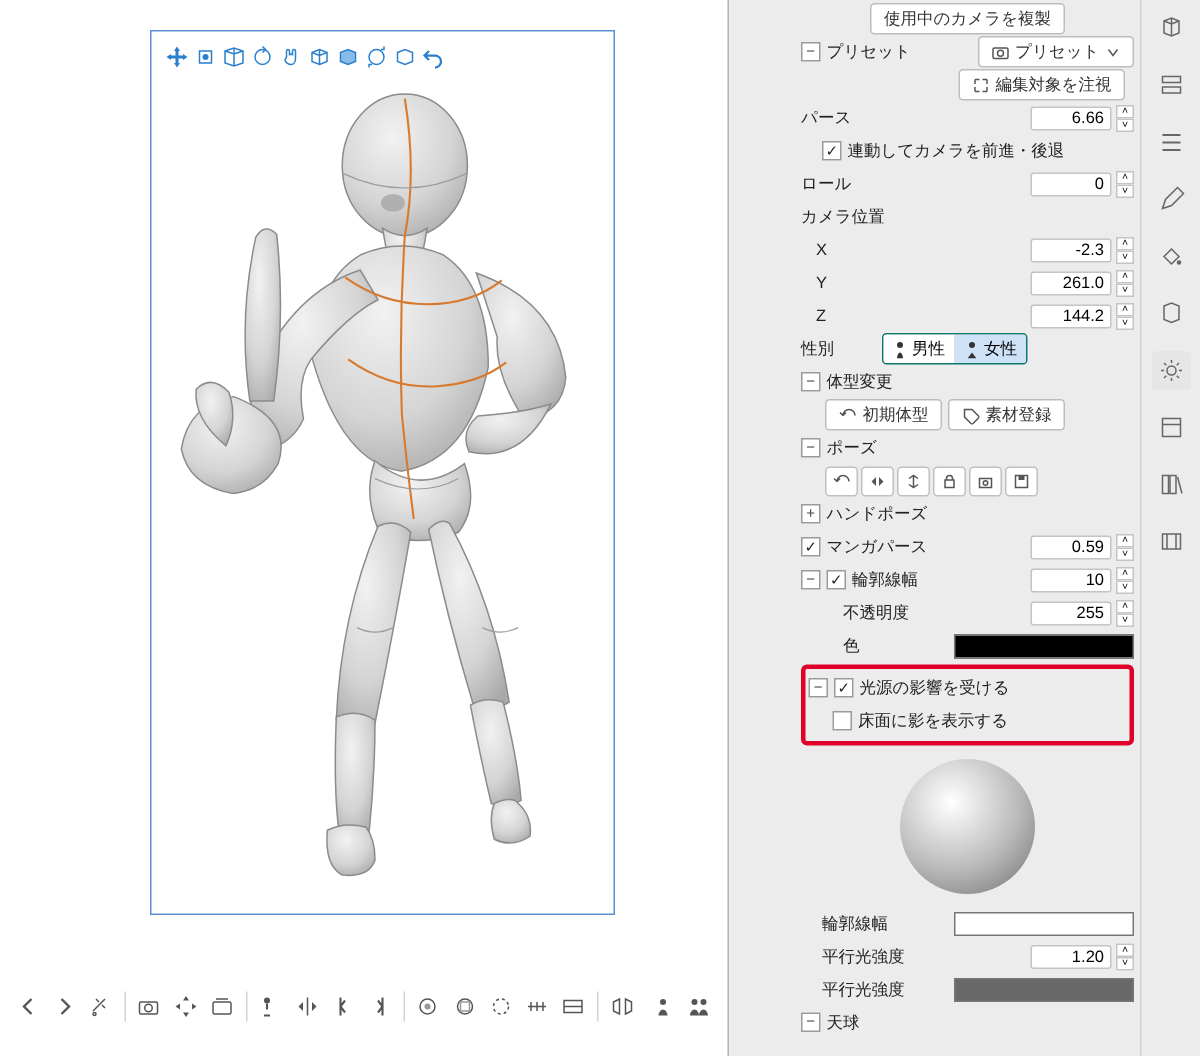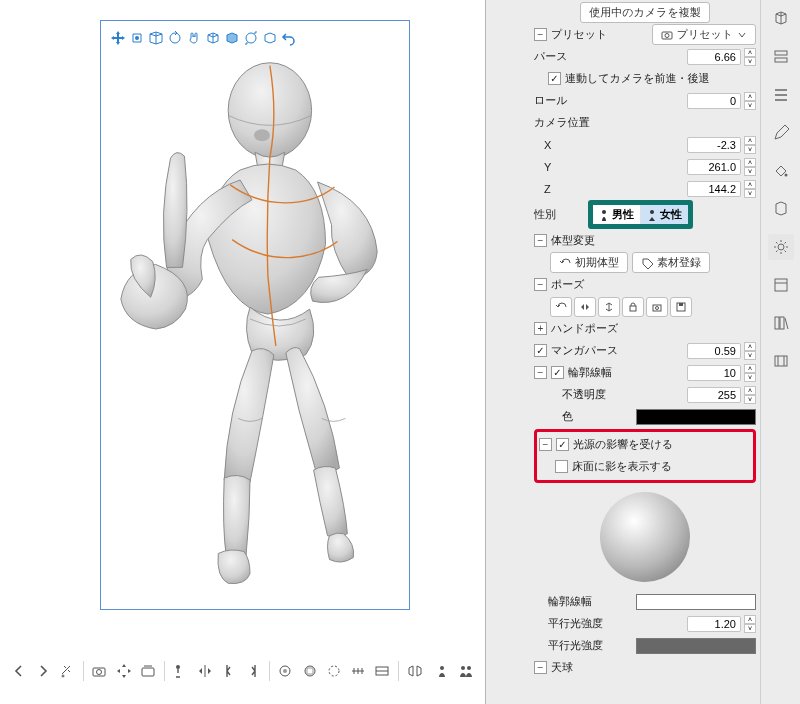--- a/index.html
+++ b/index.html
@@ -182,24 +182,23 @@
     border:1px solid #9a9a9a;
     display:inline-flex;
     align-items:center;
     justify-content:center;
     font-size:10px;
     color:#222;
     cursor:pointer;
   }
   .seg {
     display:flex;
-    border:5px solid #0f766e;
+    border:1px solid #0f766e;
     border-radius:3px;
     overflow:hidden;
-    font-weight:bold;
   }
   .seg .segbtn {
     padding:2px 6px;
     background:#fff;
     display:flex;
     align-items:center;
     gap:3px;
     cursor:pointer;
     border-left:1px solid #e0e0e0;
   }
@@ -487,20 +486,28 @@
             <rect x="1" y="3" width="10" height="7" rx="1" fill="none" stroke="#555"></rect>
             <circle cx="6" cy="6.5" r="2" fill="none" stroke="#555"></circle>
           </svg>
         <span>プリセット</span>
         <svg width="10" height="10">
             <path d="M2 3l3 4 3-4" fill="none" stroke="#555"></path>
           </svg>
       </div>
     </div>
 
+    <div class="row" style="justify-content:flex-end; padding-right:6px">
+      <div class="wbtn">
+        <svg width="12" height="12">
+            <path d="M2 2h3M2 2v3M10 2H7M10 2v3M2 10h3M2 10V7M10 10H7M10 10V7" stroke="#555"></path>
+          </svg>
+        <span>編集対象を注視</span>
+      </div>
+    </div>
 
     <div class="row">
       <span class="lbl" style="width:66px">パース</span>
       <div style="flex:1"></div>
       <div class="numval">6.66</div>
       <div class="stepper">
           <span>˄</span>
           <span>˅</span>
         </div>
     </div>

